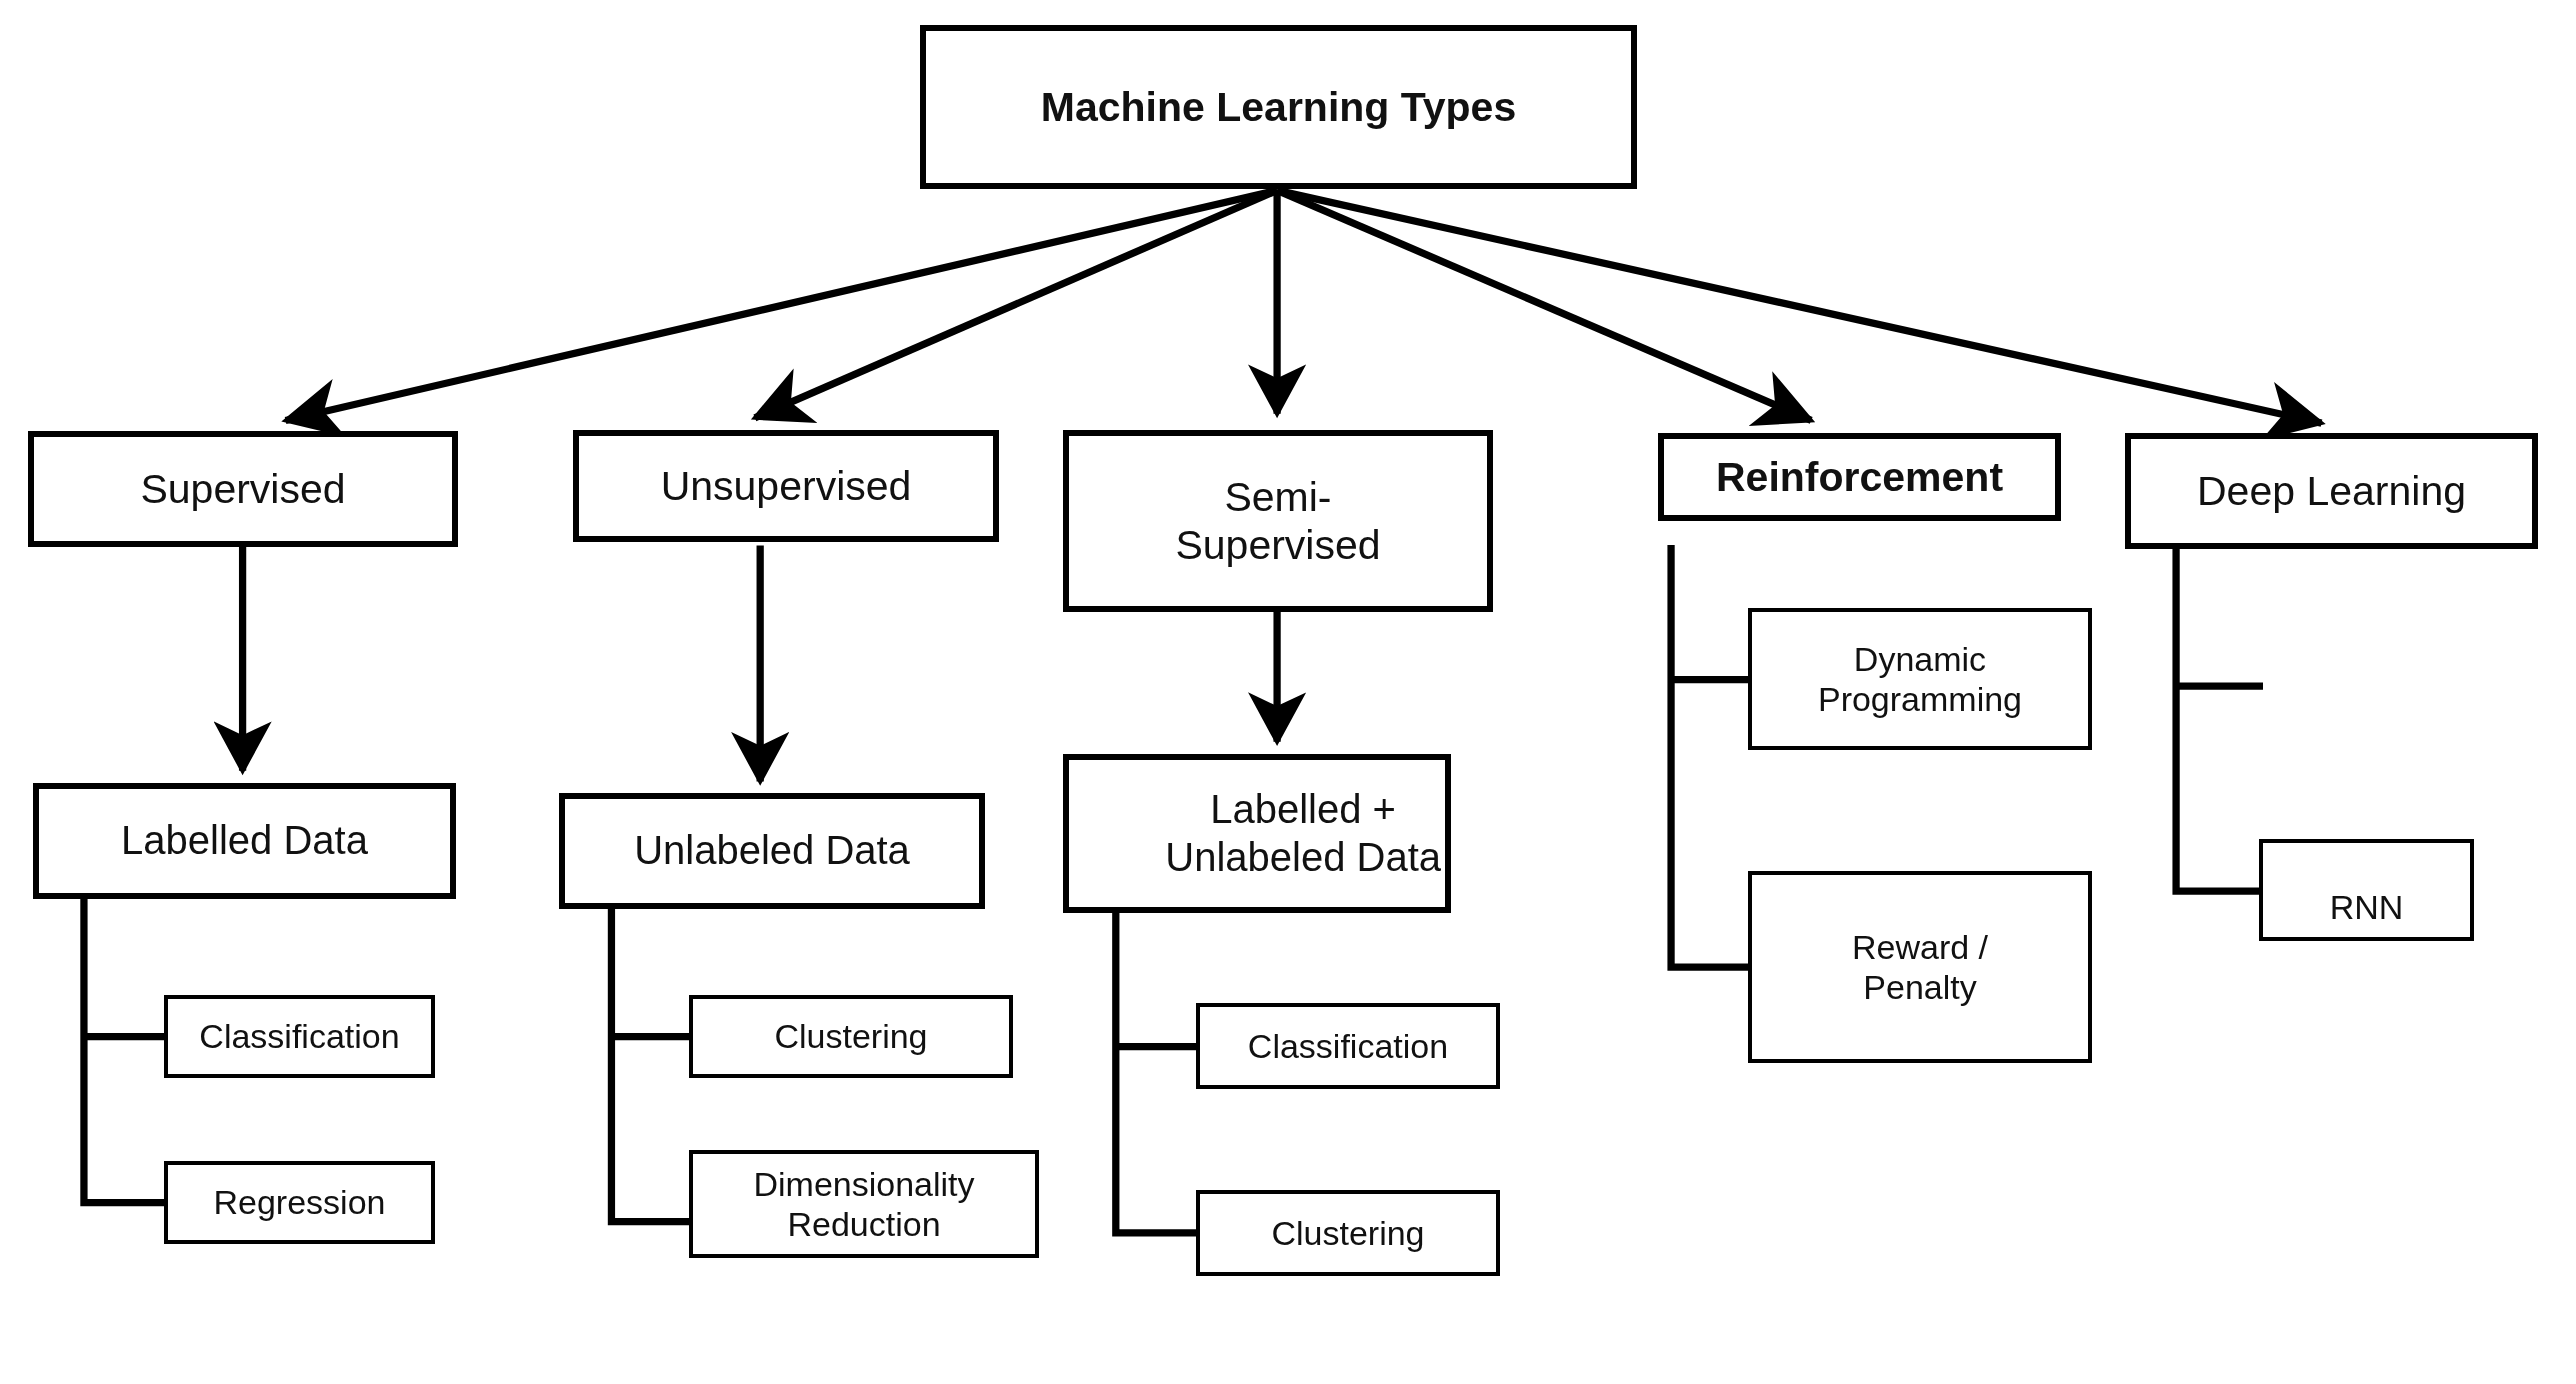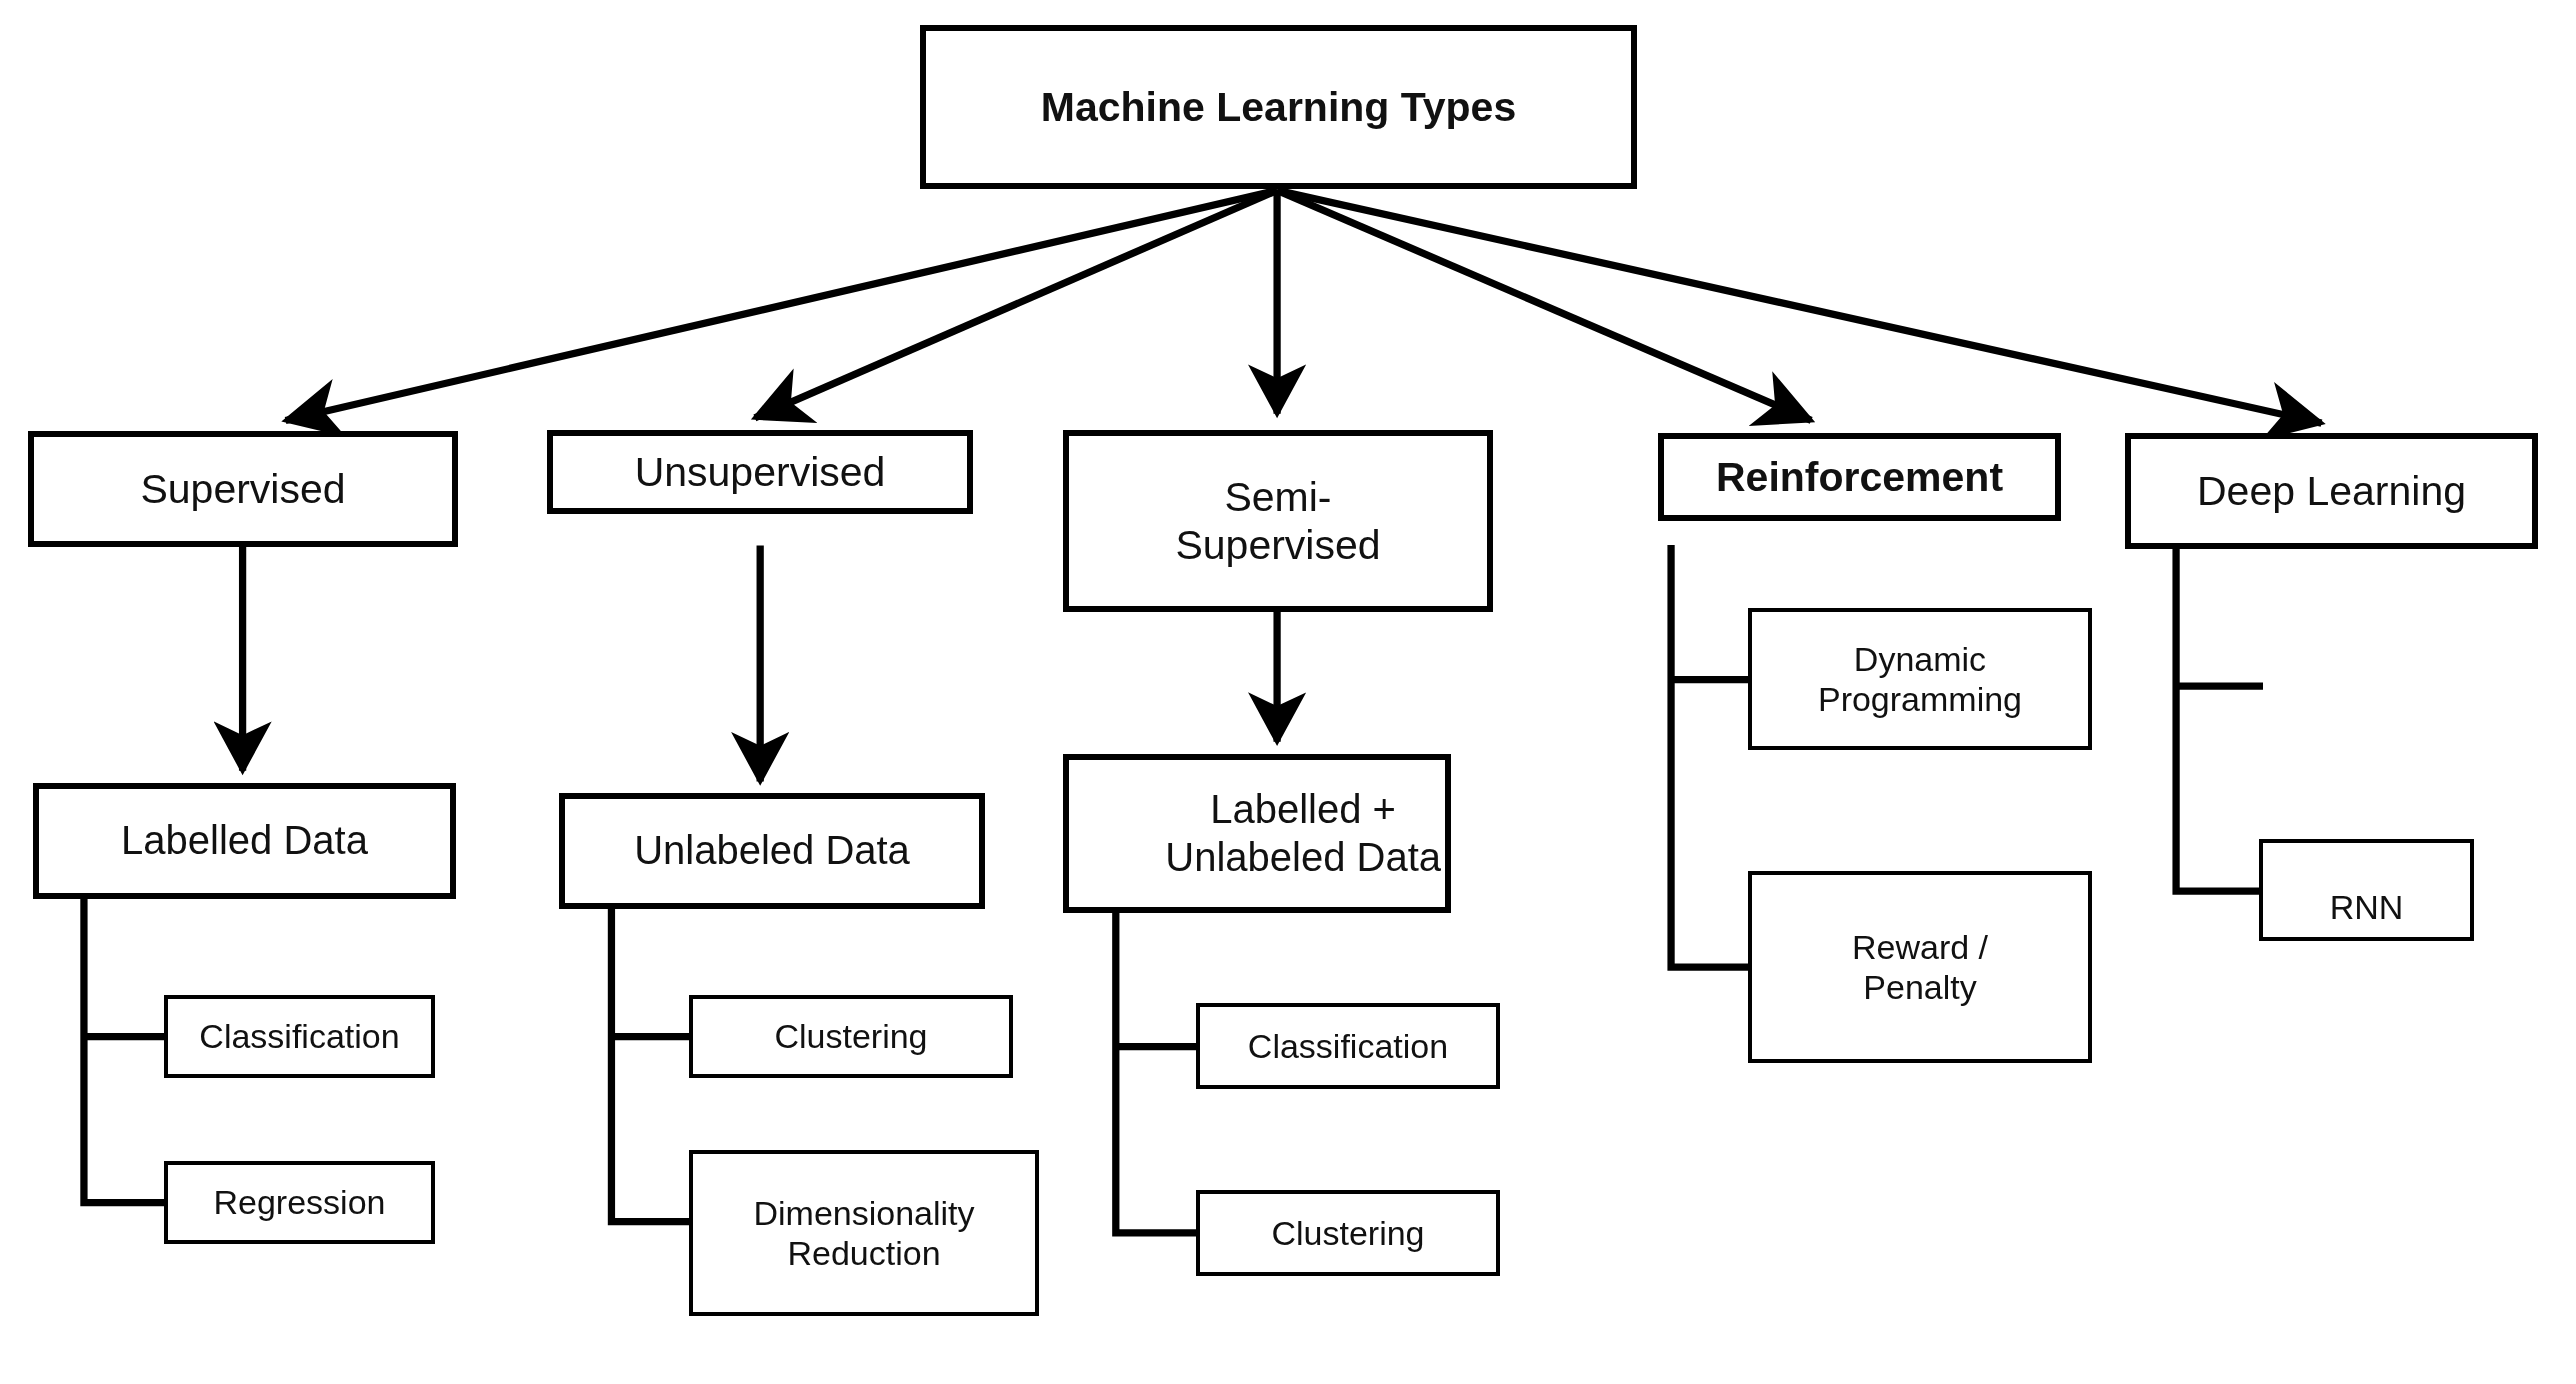--- a/index.html
+++ b/index.html
@@ -85,21 +85,21 @@
   </svg>
 
   <div class="node-box thick lvl-root" style="left:920px; top:25px; width:717px; height:164px;">
     <span class="node-label">Machine Learning Types</span>
   </div>
 
   <div class="node-box thick lvl-two" style="left:28px; top:431px; width:430px; height:116px;">
     <span class="node-label">Supervised</span>
   </div>
 
-  <div class="node-box thick lvl-two" style="left:547px; top:430px; width:426px; height:84px;">
+  <div class="node-box thick lvl-two" style="left:573px; top:430px; width:426px; height:112px;">
     <span class="node-label">Unsupervised</span>
   </div>
 
   <div class="node-box thick lvl-two" style="left:1063px; top:430px; width:430px; height:182px;">
     <span class="node-label">Semi-
 Supervised</span>
   </div>
 
   <div class="node-box thick lvl-two" style="left:1658px; top:433px; width:403px; height:88px;font-weight:bold;">
     <span class="node-label">Reinforcement</span>
@@ -127,21 +127,21 @@
   </div>
 
   <div class="node-box thin lvl-leaf" style="left:164px; top:1161px; width:271px; height:83px;">
     <span class="node-label">Regression</span>
   </div>
 
   <div class="node-box thin lvl-leaf" style="left:689px; top:995px; width:324px; height:83px;">
     <span class="node-label">Clustering</span>
   </div>
 
-  <div class="node-box thin lvl-leaf" style="left:689px; top:1150px; width:350px; height:166px;">
+  <div class="node-box thin lvl-leaf" style="left:689px; top:1150px; width:350px; height:108px;">
     <span class="node-label">Dimensionality
 Reduction</span>
   </div>
 
   <div class="node-box thin lvl-leaf" style="left:1196px; top:1003px; width:304px; height:86px;">
     <span class="node-label">Classification</span>
   </div>
 
   <div class="node-box thin lvl-leaf" style="left:1196px; top:1190px; width:304px; height:86px;">
     <span class="node-label">Clustering</span>

